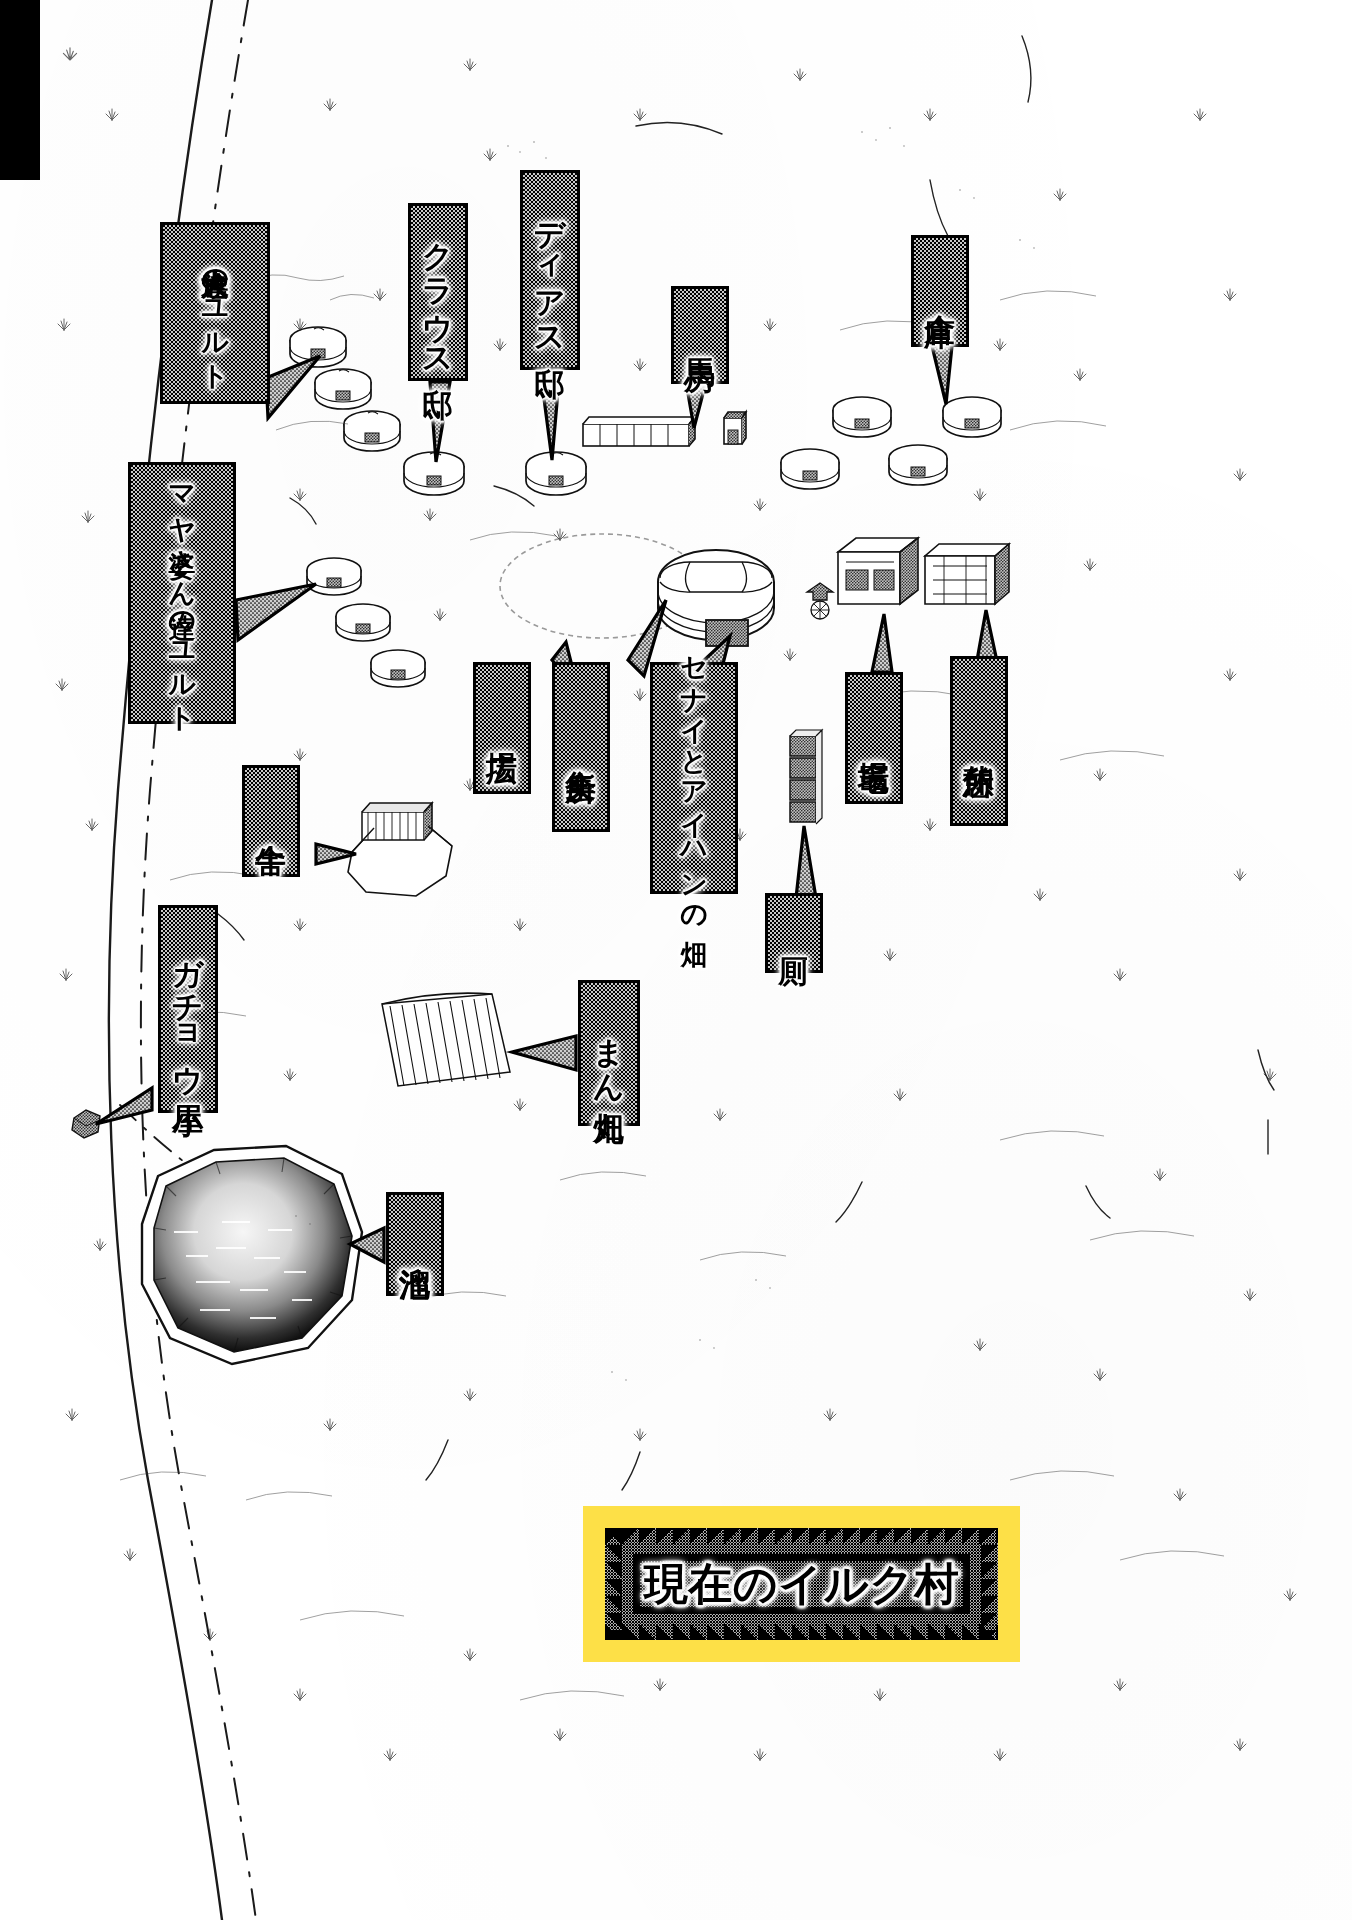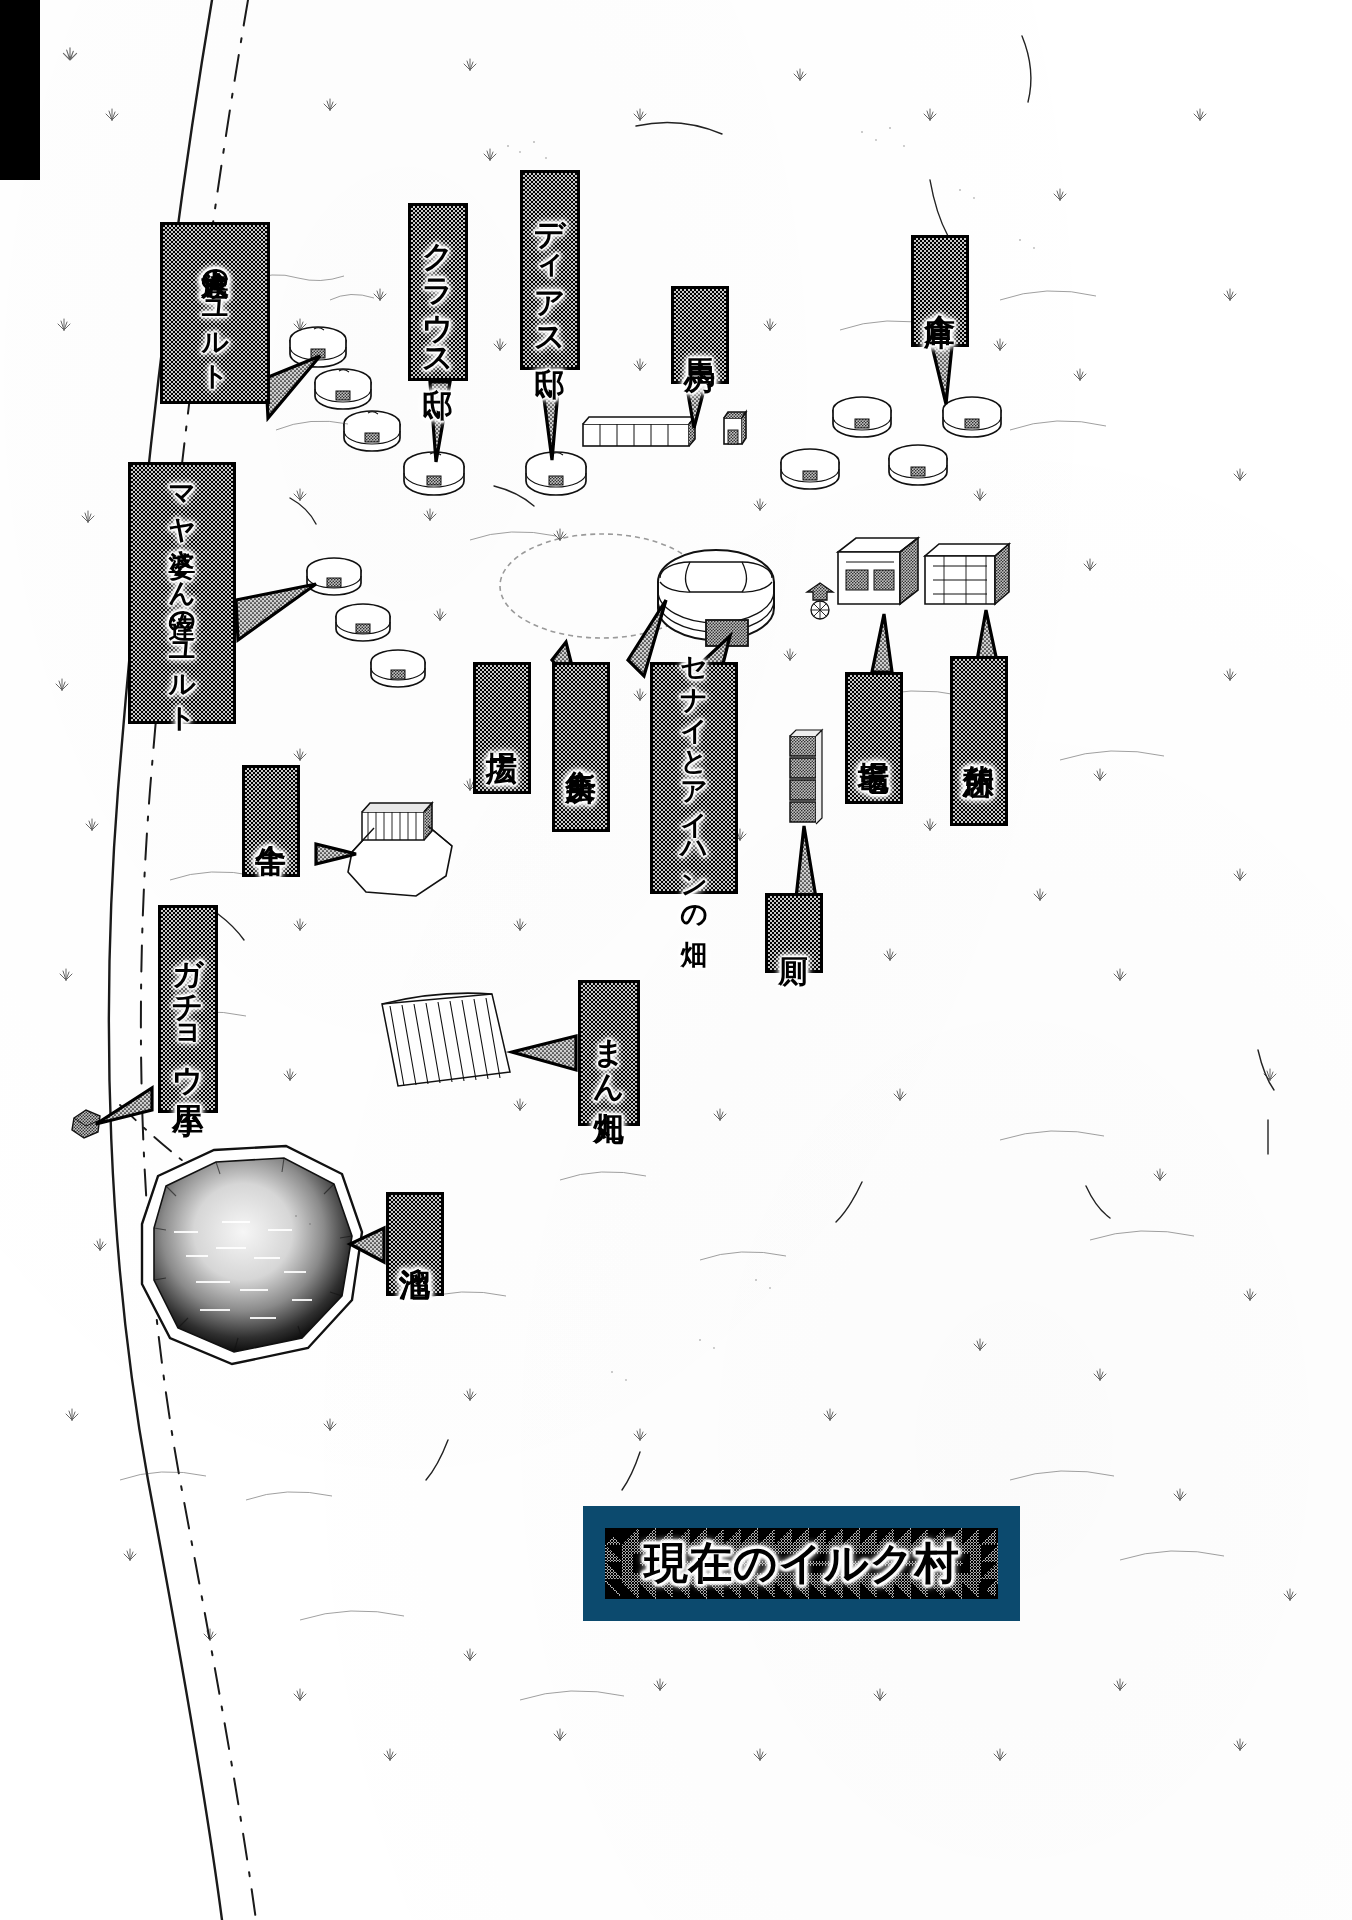--- a/index.html
+++ b/index.html
@@ -53,22 +53,22 @@
     
     text-shadow:
       0 0 3px #fff, 0 0 3px #fff, 0 0 3px #fff, 0 0 3px #fff,
       0 0 6px #fff, 0 0 6px #fff, 0 0 9px #fff, 0 0 9px #fff,
       1.5px 0 2px #fff, -1.5px 0 2px #fff, 0 1.5px 2px #fff, 0 -1.5px 2px #fff;
     white-space:nowrap;
   }
 
   
   #title-card{
-    position:absolute;left:583px;top:1506px;width:437px;height:115px;
-    background:#0c4a6e;
+    position:absolute;left:583px;top:1506px;width:437px;height:156px;
+    background:#fde047;
     box-sizing:border-box;
     padding:22px;
   }
   #title-band{
     width:100%;height:100%;box-sizing:border-box;position:relative;
     background-color:#b9b9b9;
     background-image:
       radial-gradient(circle at 1px 1px, #000 0.8px, transparent 1.05px),
       radial-gradient(circle at 2.5px 2.5px, #000 0.8px, transparent 1.05px);
     background-size:3px 3px,3px 3px;

